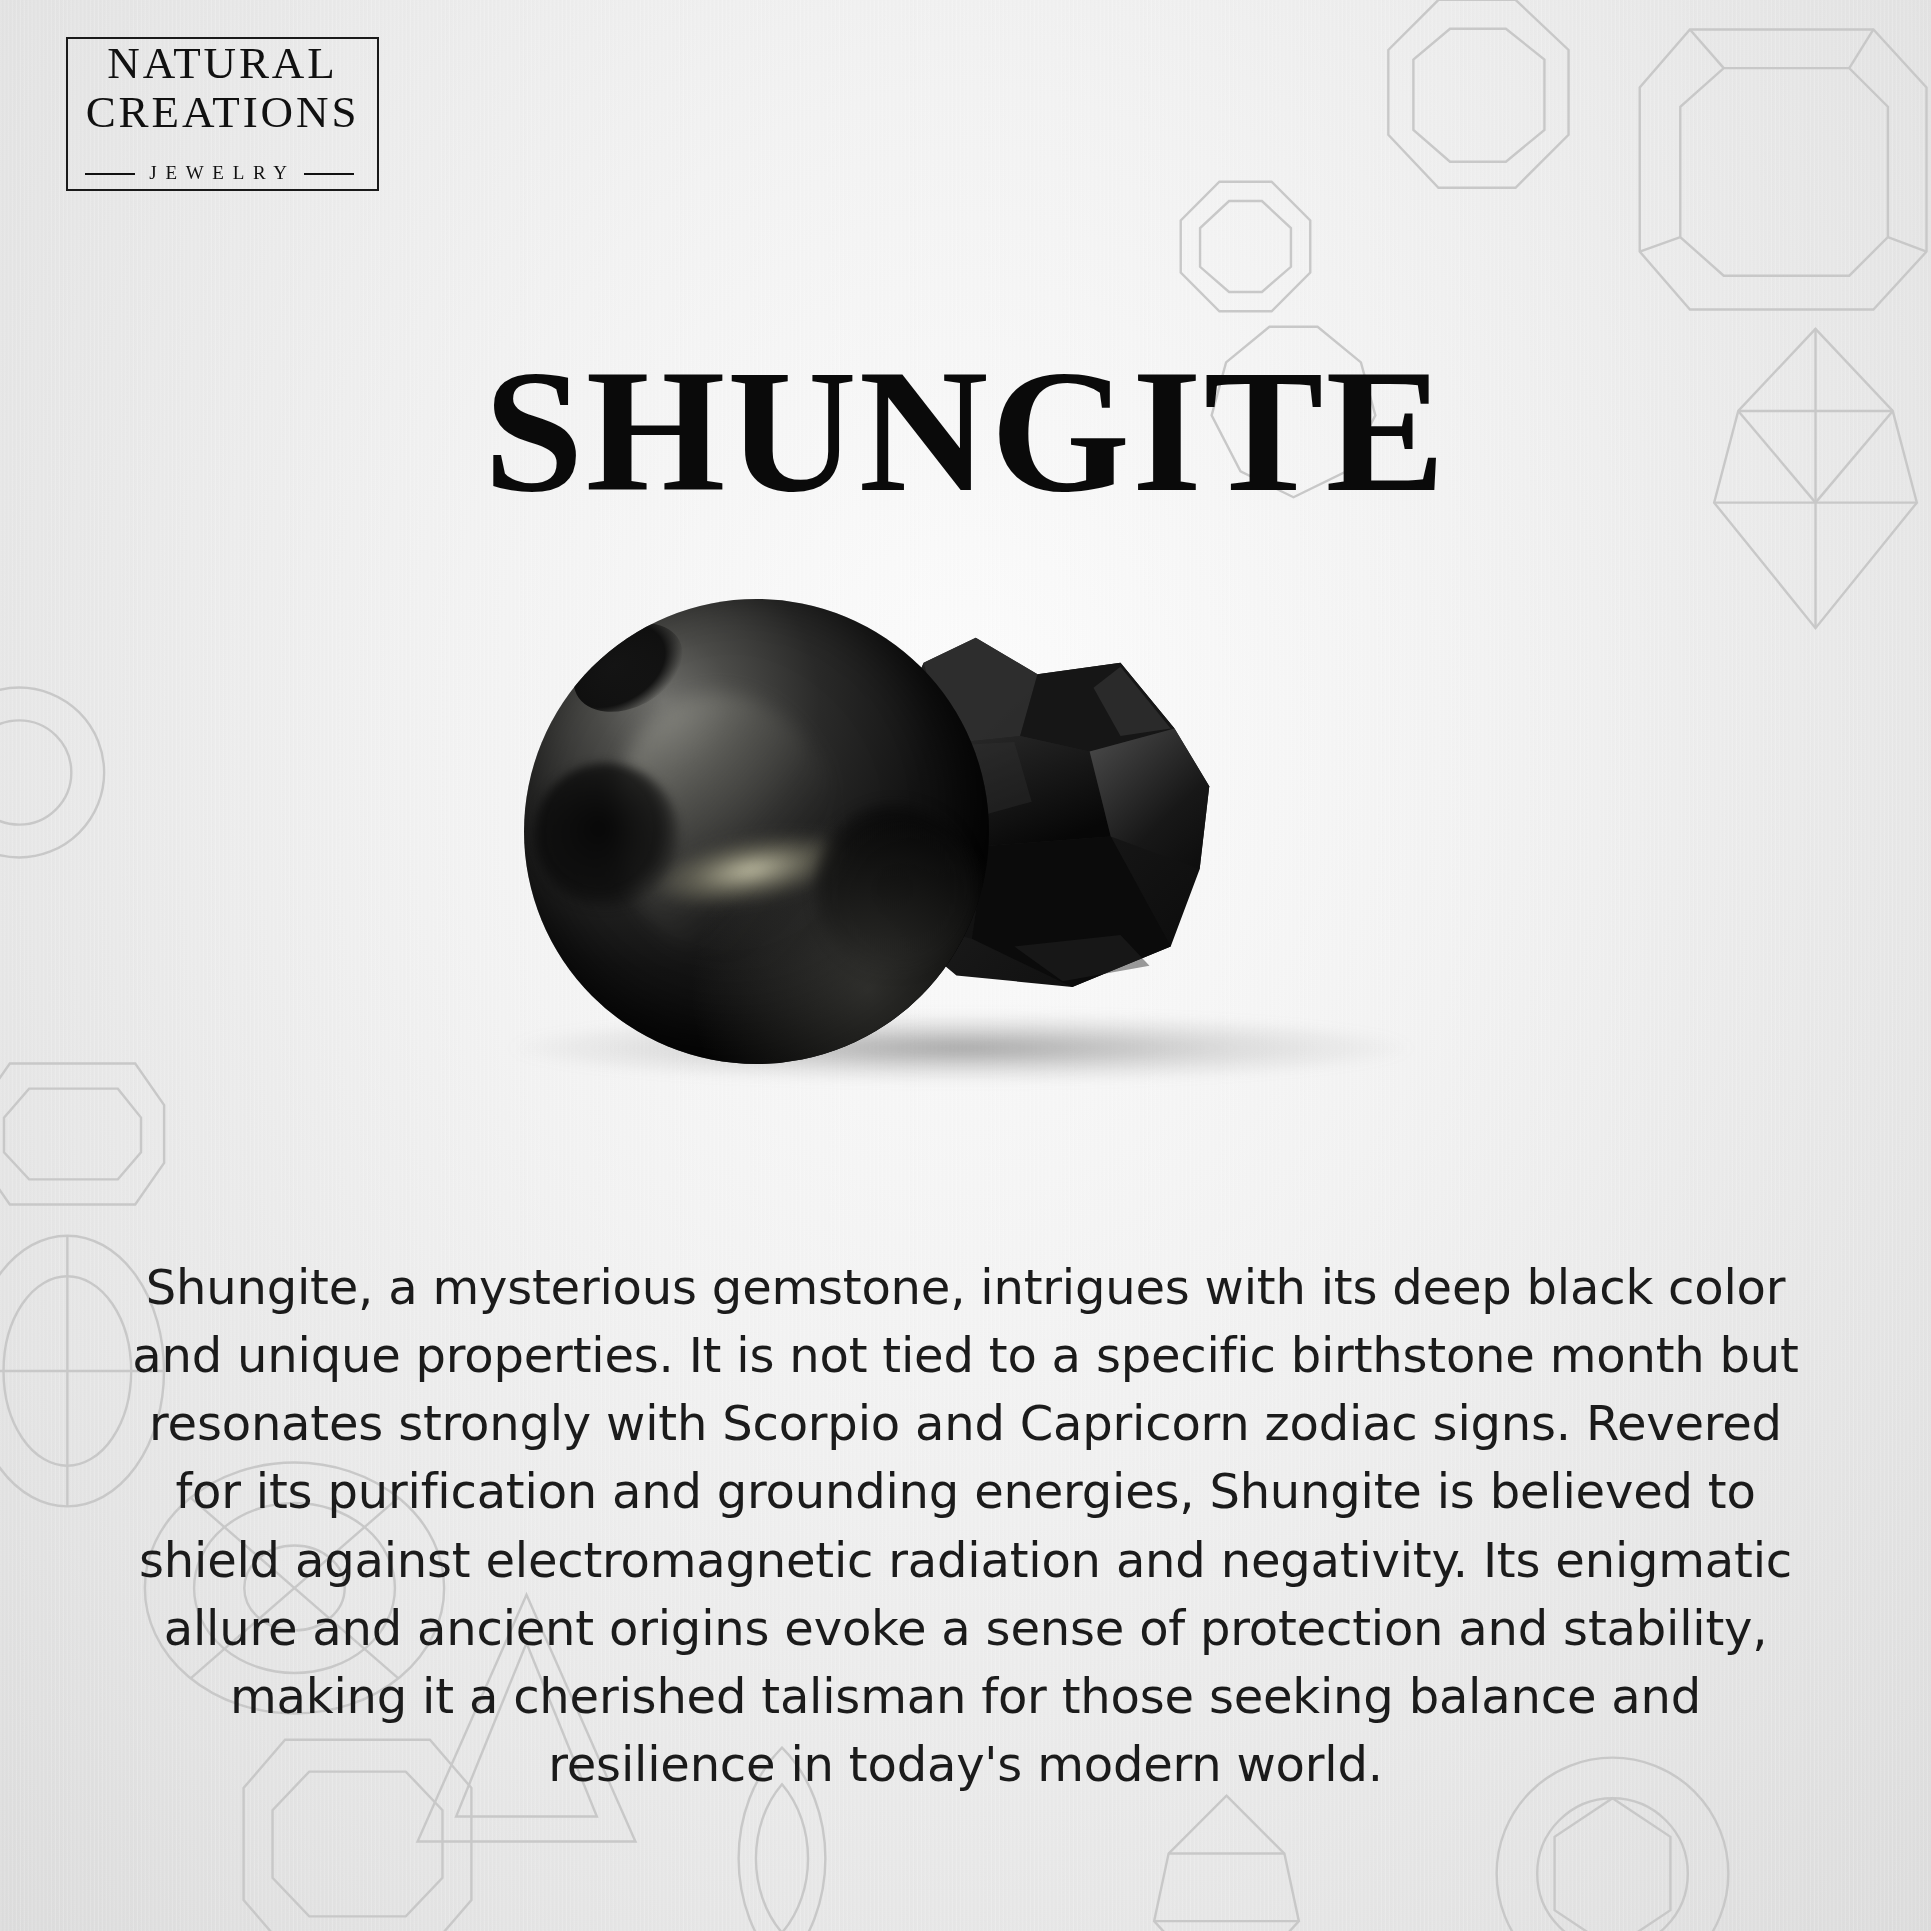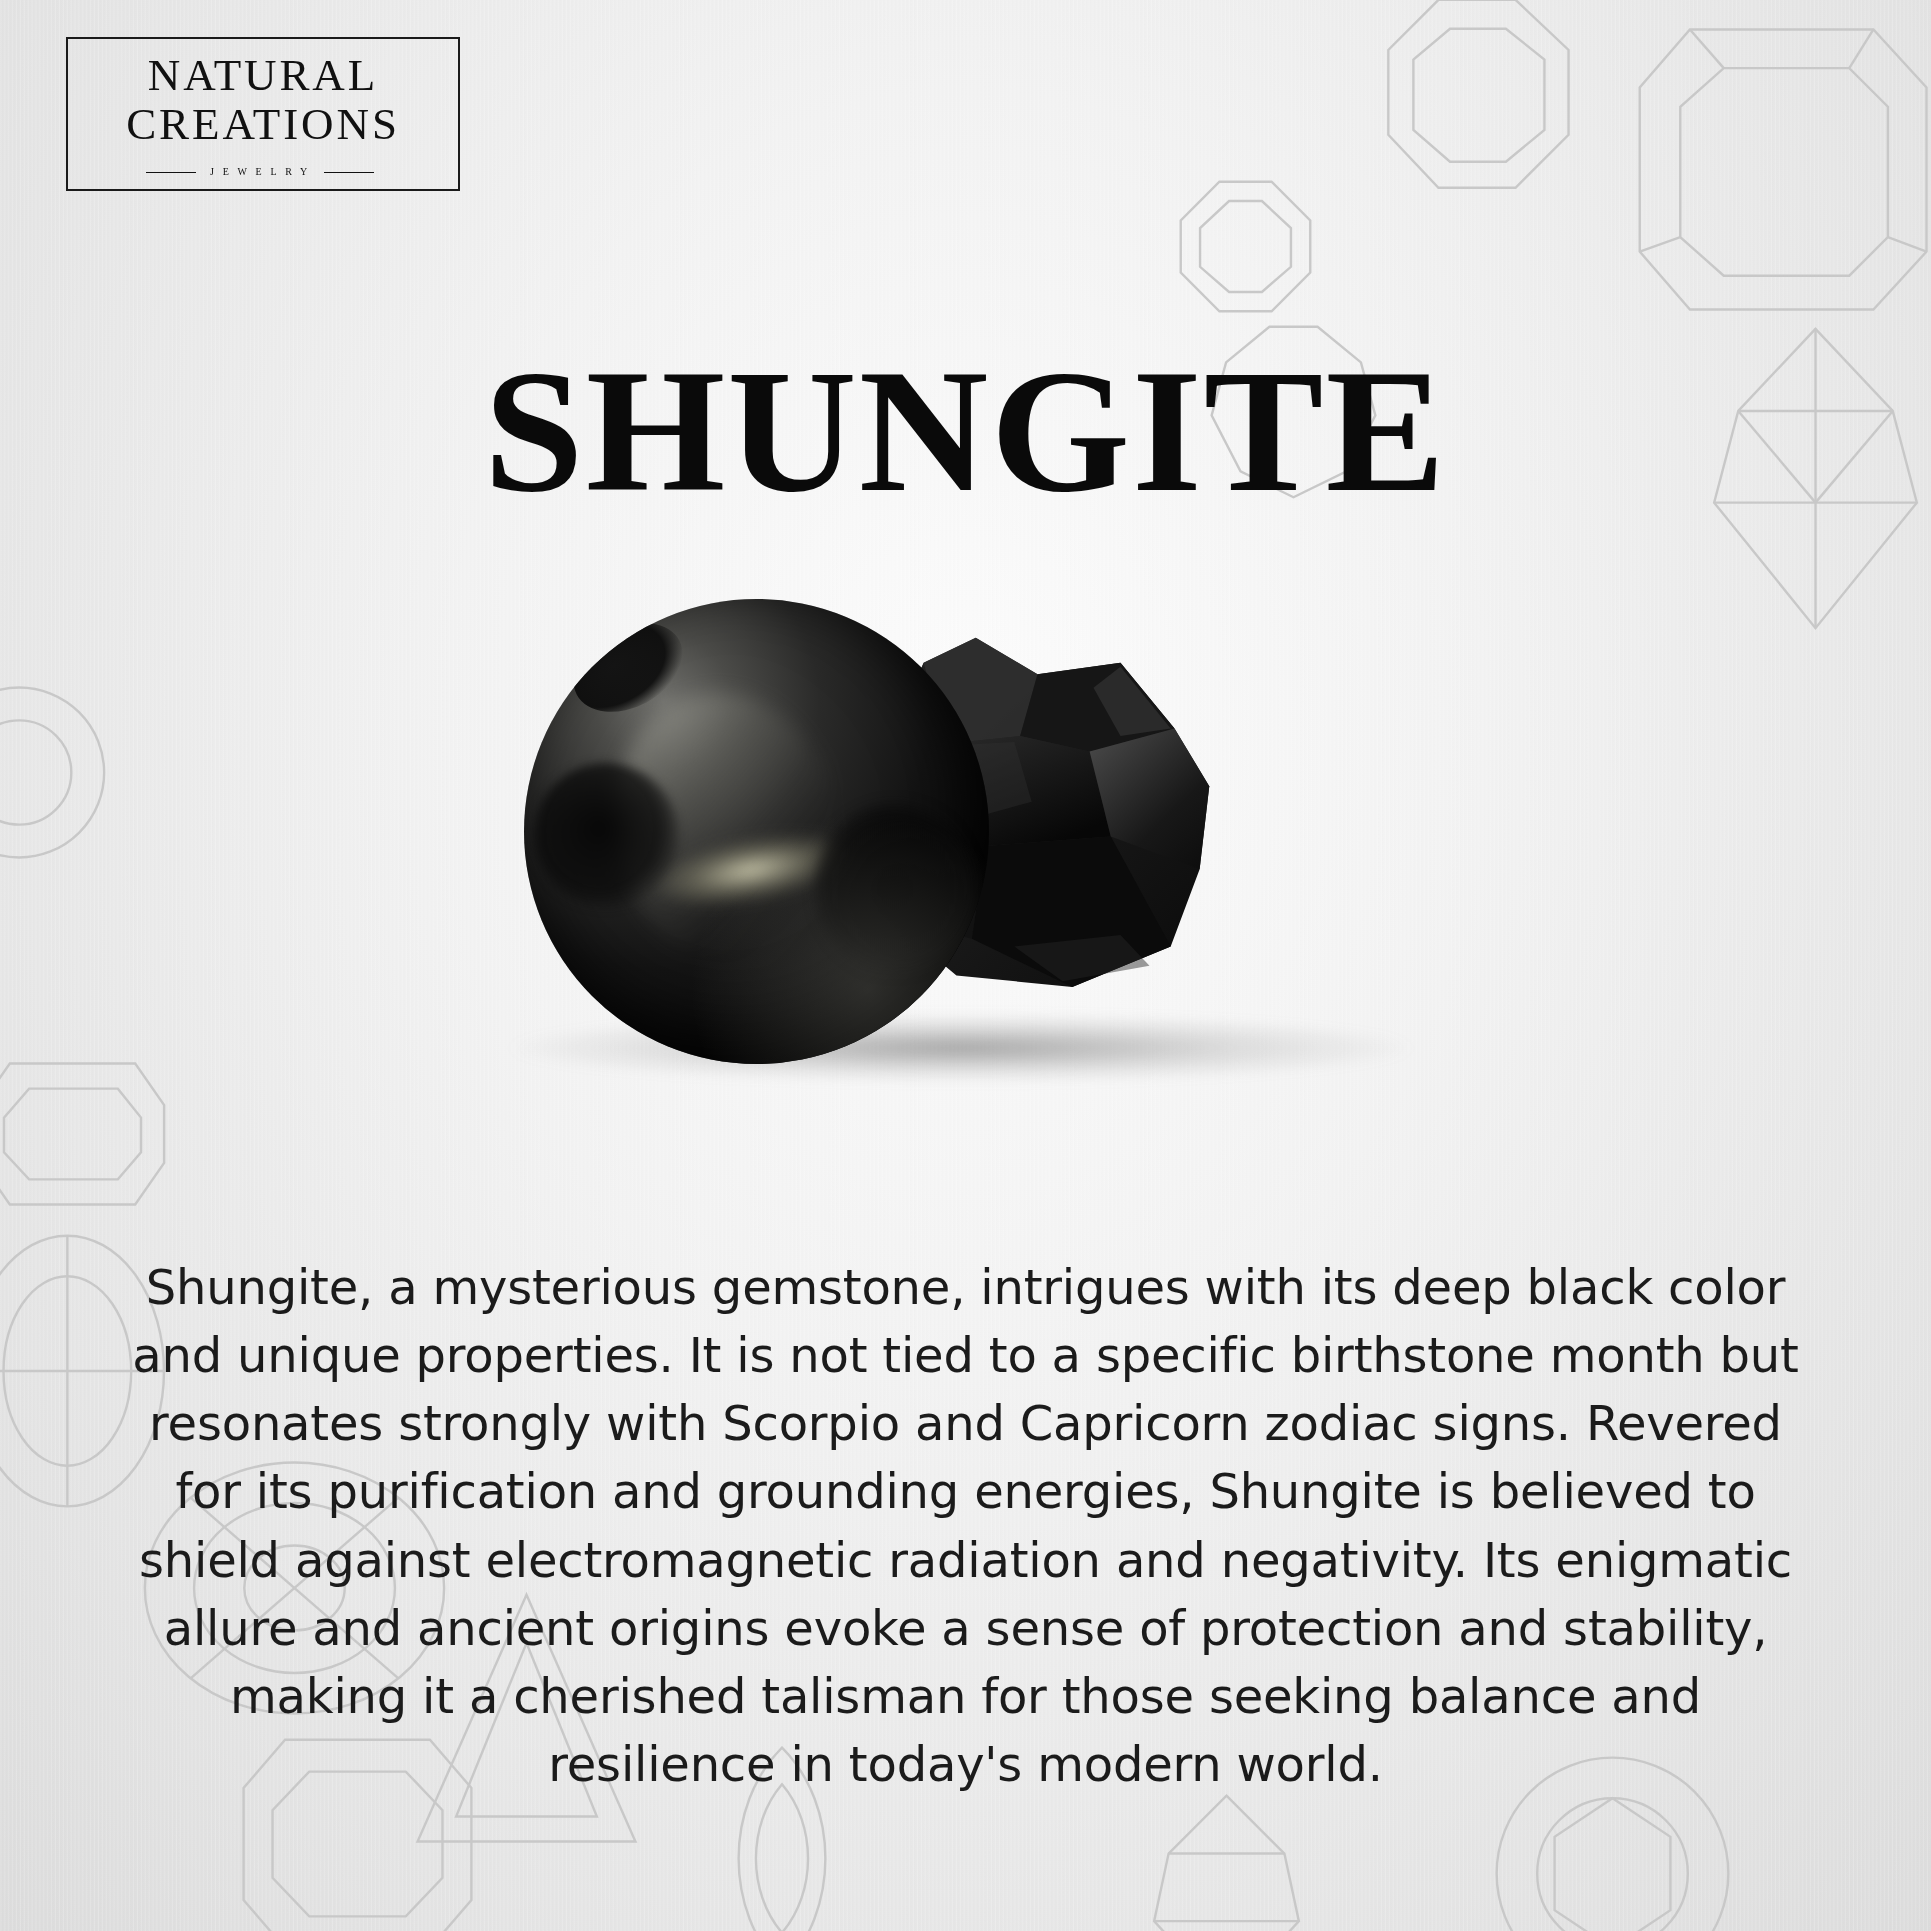--- a/index.html
+++ b/index.html
@@ -50,45 +50,44 @@
     fill: none;
     stroke: #c8c8c8;
     stroke-width: 2.5;
   }
 
   
   .logo {
     position: absolute;
     left: 66px;
     top: 37px;
-    width: 394px;
+    width: 313px;
     height: 154px;
     border: 2.9px solid #1a1a1a;
     box-sizing: border-box;
     display: flex;
     flex-direction: column;
     align-items: center;
-    justify-content: center;
     background: transparent;
   }
   .logo .line1,
   .logo .line2 {
     font-family: "Liberation Serif", serif;
     font-size: 45px;
     letter-spacing: 2.9px;
     color: #111;
     line-height: 1.08;
     text-align: center;
   }
   .logo .line3 {
     font-family: "Liberation Serif", serif;
-    font-size: 10px;
+    font-size: 19px;
     letter-spacing: 8.7px;
     color: #111;
-    margin-top: 18px;
+    margin-top: 26px;
     position: relative;
   }
   .logo .line3::before,
   .logo .line3::after {
     content: "";
     position: absolute;
     top: 50%;
     width: 50px;
     height: 1.9px;
     background: #111;

